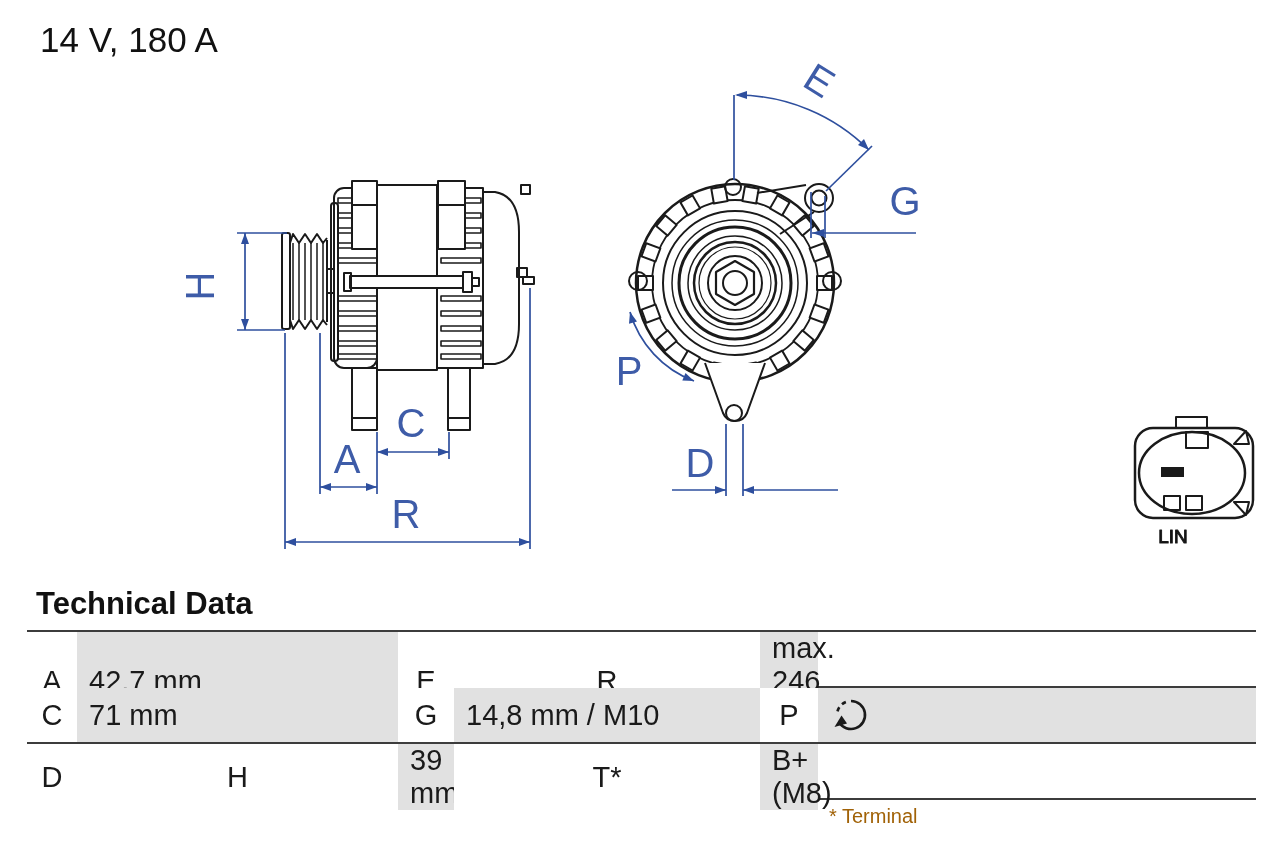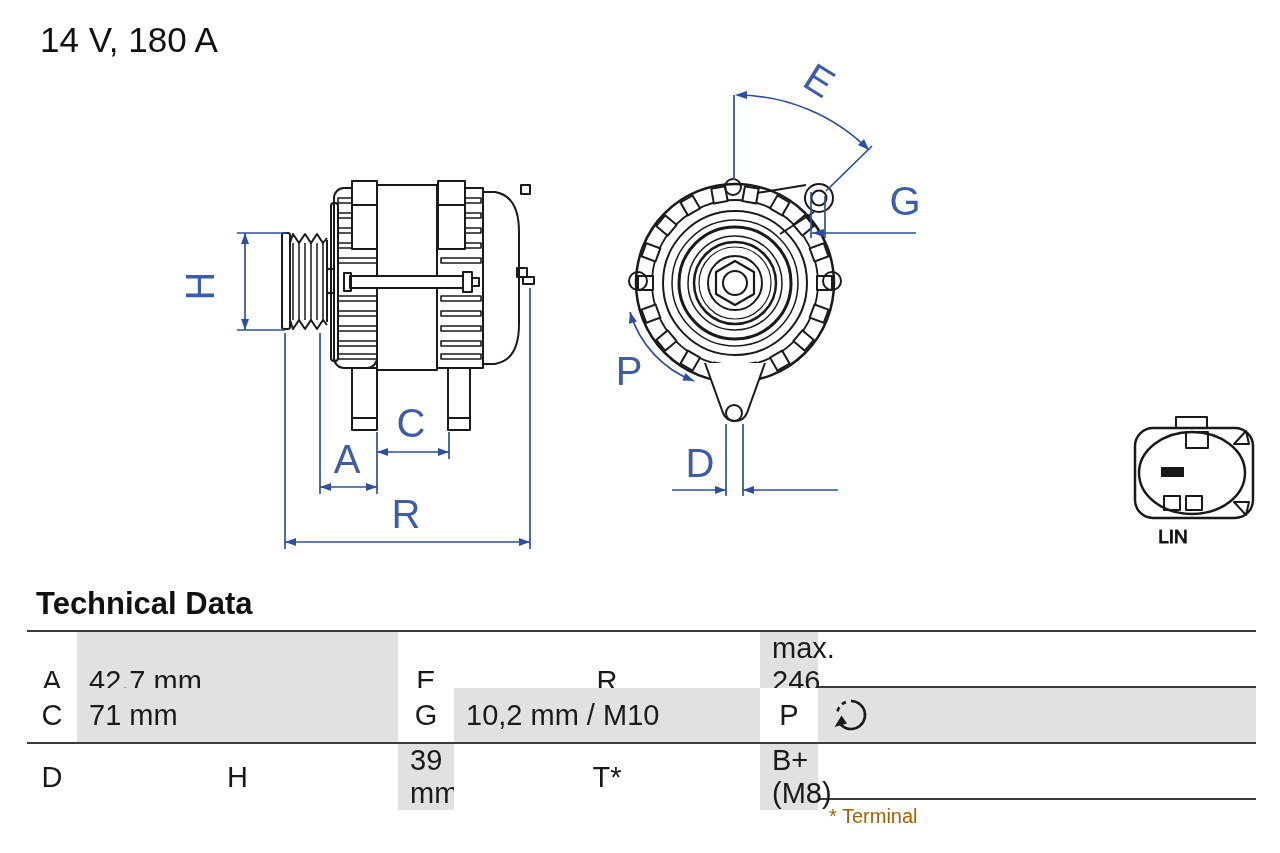--- a/index.html
+++ b/index.html
@@ -230,21 +230,21 @@
       <div class="kcell">A</div>
       <div class="vcell">42,7 mm</div>
       <div class="kcell">E</div>
       <div class="kcell">R</div>
       <div class="vcell">max. 246 mm</div>
     </div>
     <div class="trow">
       <div class="kcell">C</div>
       <div class="vcell">71 mm</div>
       <div class="kcell">G</div>
-      <div class="vcell">10,2 mm / M10</div>
+      <div class="vcell">14,8 mm / M10</div>
       <div class="kcell">P</div>
       <div class="vcell">
         <svg width="42" height="42" viewBox="0 0 42 42">
           <path d="M21,7 A14,14 0 1 1 8.9,28" fill="none" stroke="#1a1a1a" stroke-width="2.6"></path>
           <path d="M7.5,17.4 A14,14 0 0 1 18.6,7.2" fill="none" stroke="#1a1a1a" stroke-width="2.6" stroke-dasharray="4.5 4"></path>
           <polygon points="4.5,33 11.5,21.5 17,29.5" fill="#1a1a1a"></polygon>
         </svg>
       </div>
     </div>
     <div class="trow">

